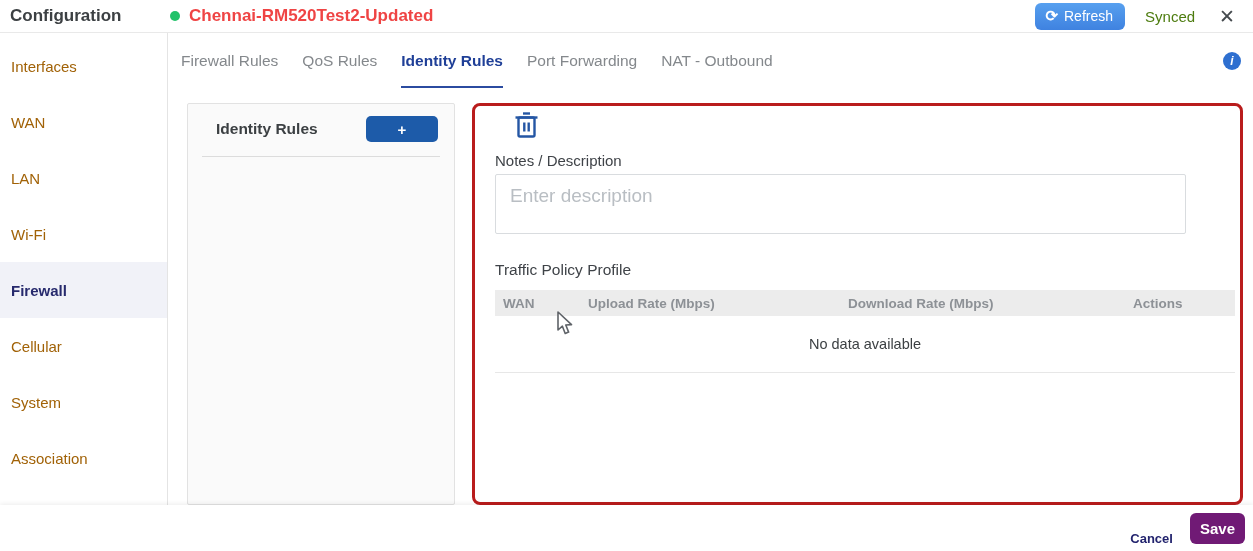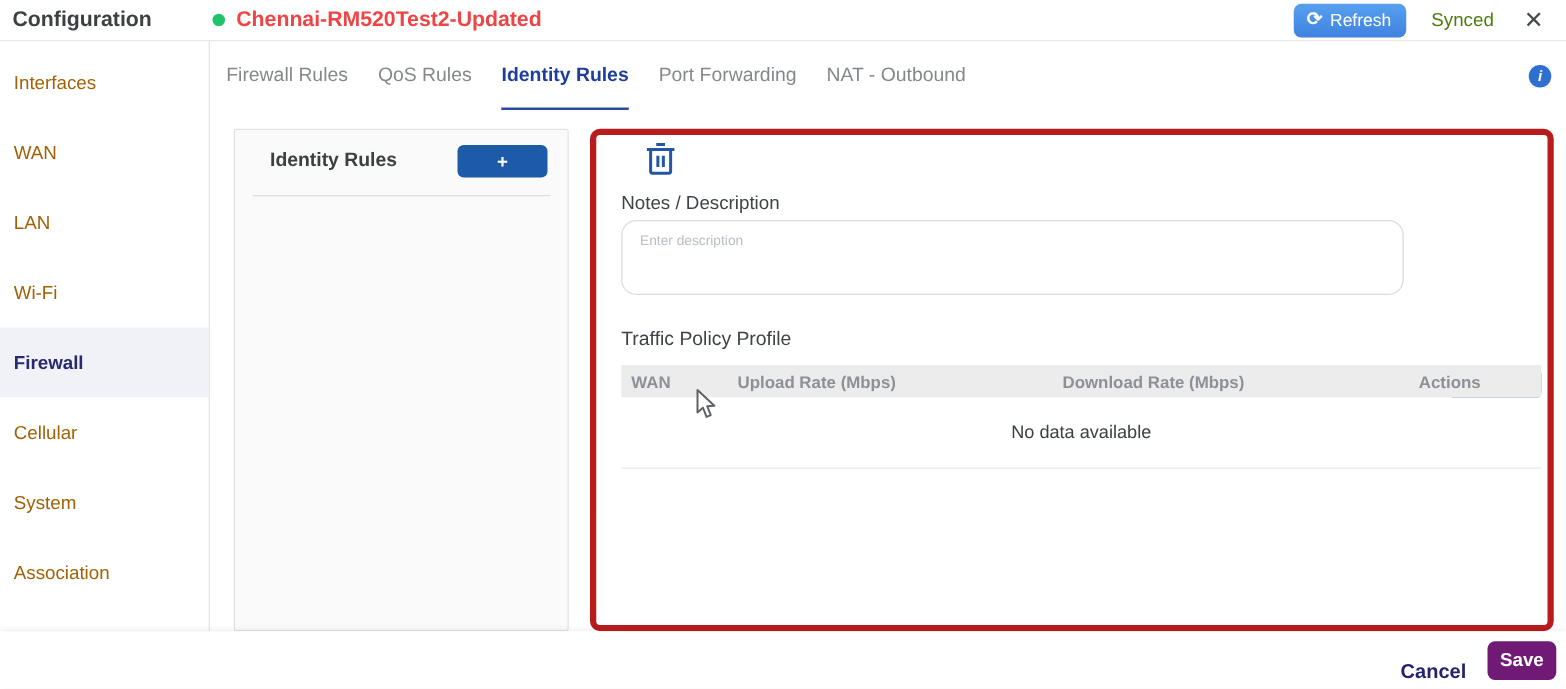--- a/index.html
+++ b/index.html
@@ -99,34 +99,34 @@
   .plus-btn {
     width: 72px; height: 26px; background: #1d5ba9; color: #fff;
     border: none; border-radius: 5px; font-size: 15px; font-weight: 700;
     cursor: pointer; font-family: inherit;
   }
   .rules-divider { border-bottom: 1px solid #dcdcdc; margin: 2px 14px 0 14px; }
 
   
   .detail-panel {
     position: absolute; left: 472px; top: 103px; width: 771px; height: 402px;
-    background: #fff; border: 5px solid #b91c1c; border-radius: 8px;
+    background: #fff; border: 3px solid #b91c1c; border-radius: 8px;
   }
   .trash-btn {
     position: absolute; left: 38px; top: 4px;
     background: none; border: none; cursor: pointer; padding: 2px;
   }
   .notes-label {
     position: absolute; left: 20px; top: 46px;
     font-size: 15px; color: #3f4348;
   }
   .notes-input {
-    position: absolute; left: 20px; top: 68px; width: 626px; height: 60px;
-    border: 1px solid #d9dcdf; border-radius: 12px;
-    padding: 10px 14px; font-size: 11px; font-family: inherit;
+    position: absolute; left: 20px; top: 68px; width: 691px; height: 60px;
+    border: 1px solid #d9dcdf; border-radius: 2px;
+    padding: 10px 14px; font-size: 19px; font-family: inherit;
     color: #3c4043; resize: none; outline: none;
   }
   .notes-input::placeholder { color: #b9bec3; }
   .traffic-title {
     position: absolute; left: 20px; top: 155px;
     font-size: 15.5px; font-weight: 500; color: #3f4348;
   }
   .add-btn {
     position: absolute; right: 5px; top: 148px;
     width: 73px; height: 27px; background: #1d5ba9; color: #fff;
@@ -153,21 +153,21 @@
 
   
   .footer {
     position: absolute; left: 0; right: 0; bottom: 0; height: 46px;
     background: #fff; box-shadow: 0 -1px 5px rgba(0,0,0,0.08);
     display: flex; align-items: center; justify-content: flex-end;
     gap: 17px; padding-right: 8px; z-index: 4;
   }
   .cancel-btn {
     background: none; border: none; color: #23246e;
-    font-size: 16px; font-weight: 700; cursor: pointer; font-family: inherit; margin-top: 20px;
+    font-size: 13px; font-weight: 700; cursor: pointer; font-family: inherit; margin-top: 20px;
   }
   .save-btn {
     background: #701a75; color: #fff; border: none; border-radius: 6px;
     font-size: 15px; font-weight: 700; padding: 7px 10px; cursor: pointer;
     font-family: inherit;
   }
 
   
   .cursor { position: absolute; left: 556px; top: 311px; z-index: 9; pointer-events: none; }
 </style>

